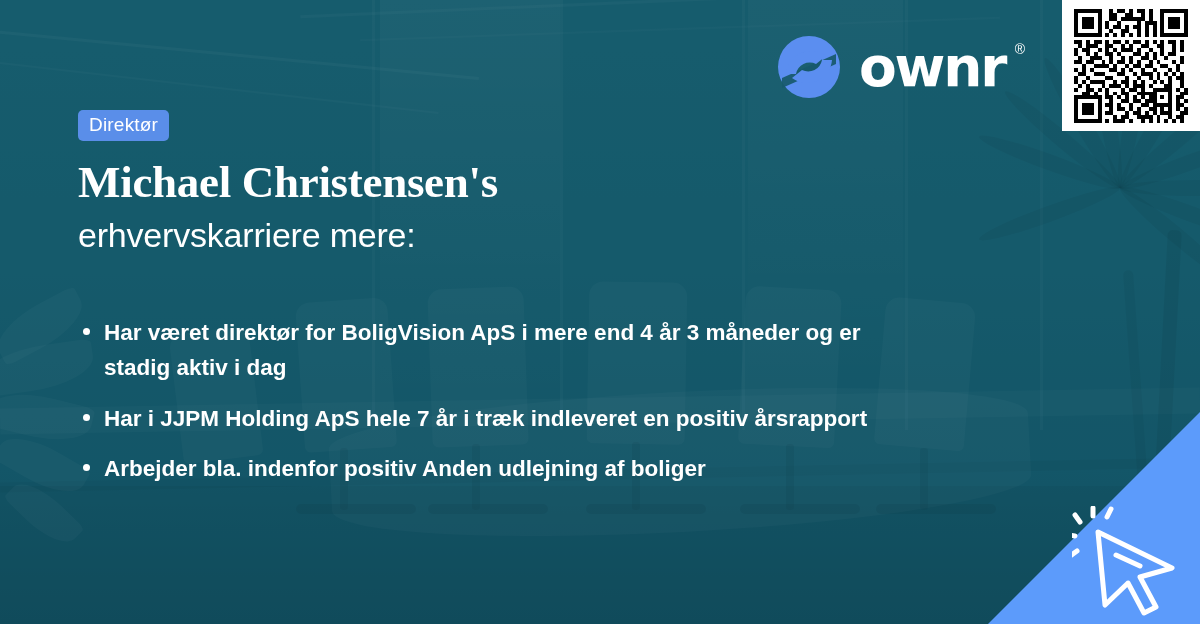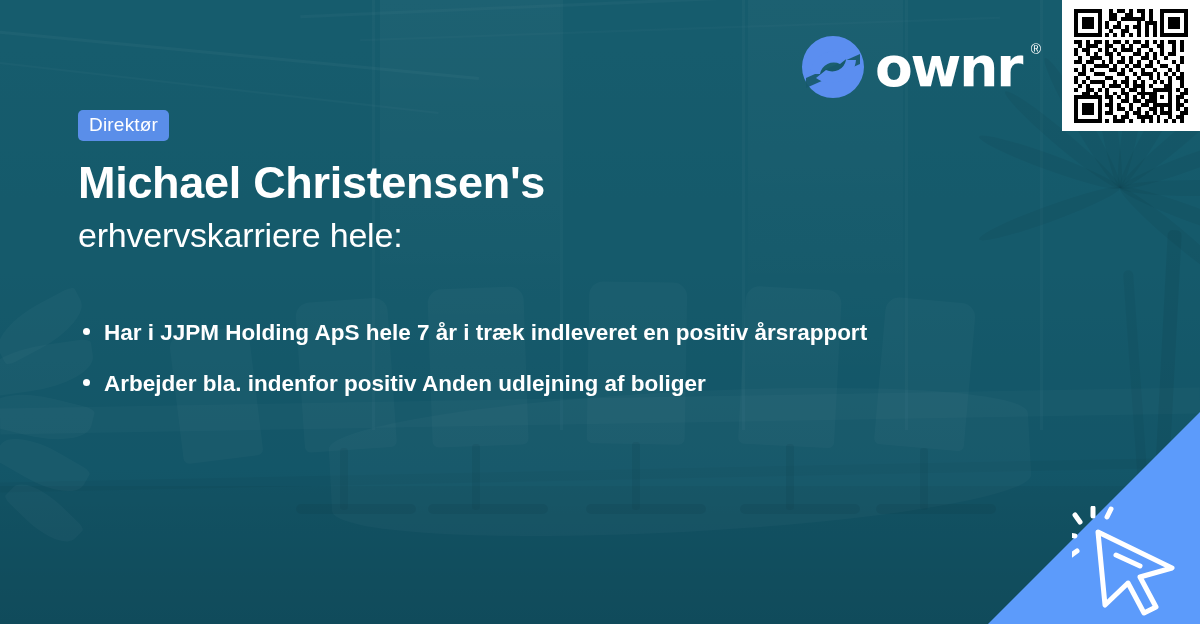--- a/index.html
+++ b/index.html
@@ -168,22 +168,22 @@
   .qr-panel {
     position:absolute; right:0; top:0;
     width:138px; height:131px;
     background:#ffffff;
     display:flex; align-items:center; justify-content:center;
   }
   .qr-img { width:114px; height:114px; display:block; }
 
   
   .logo {
-    position:absolute; left:800px; top:34px;
-    display:flex; align-items:center; gap:9px;
+    position:absolute; left:776px; top:34px;
+    display:flex; align-items:center; gap:17px;
   }
   .logo-mark { width:66px; height:66px; display:block; }
   .logo-word {
     position:relative;
     color:#ffffff;
     font-size:55px;
     font-weight:bold;
     letter-spacing:-2.2px;
     line-height:1;
     font-family:"DejaVu Sans", sans-serif;
@@ -205,20 +205,21 @@
     border-radius:5px;
     letter-spacing:.2px;
   }
   .title {
     margin-top:18px;
     color:#ffffff;
     font-size:45px;
     font-weight:bold;
     letter-spacing:-.3px;
     line-height:1.06;
+    font-family:Liberation Serif, serif;
   }
   .subtitle {
     margin-top:9px;
     color:#ffffff;
     font-size:34px;
     font-weight:normal;
     letter-spacing:-.2px;
     line-height:1.12;
   }
   .bullets { margin-top:62px; list-style:none; }
@@ -567,22 +568,26 @@
       <path d="M56 26 A25 25 0 0 1 16 44 L26 36 A14 14 0 0 0 46 26 Z" fill="#5b8ef0"></path>
     </svg>
     <div class="logo-word">
       <span>ownr</span><span class="logo-reg">®</span>
     </div>
   </div>
 
   <div class="content">
     <div class="badge">Direktør</div>
     <div class="title">Michael Christensen's</div>
-    <div class="subtitle">erhvervskarriere hele:</div>
+    <div class="subtitle">erhvervskarriere mere:</div>
     <ul class="bullets">
+      <li>
+        <span class="dot"></span>
+        <span>Har været direktør for BoligVision ApS i mere end 4 år 3 måneder og er stadig aktiv i dag</span>
+      </li>
       <li>
         <span class="dot"></span>
         <span>Har i JJPM Holding ApS hele 7 år i træk indleveret en positiv årsrapport</span>
       </li>
       <li>
         <span class="dot"></span>
         <span>Arbejder bla. indenfor positiv Anden udlejning af boliger</span>
       </li>
     </ul>
   </div>

